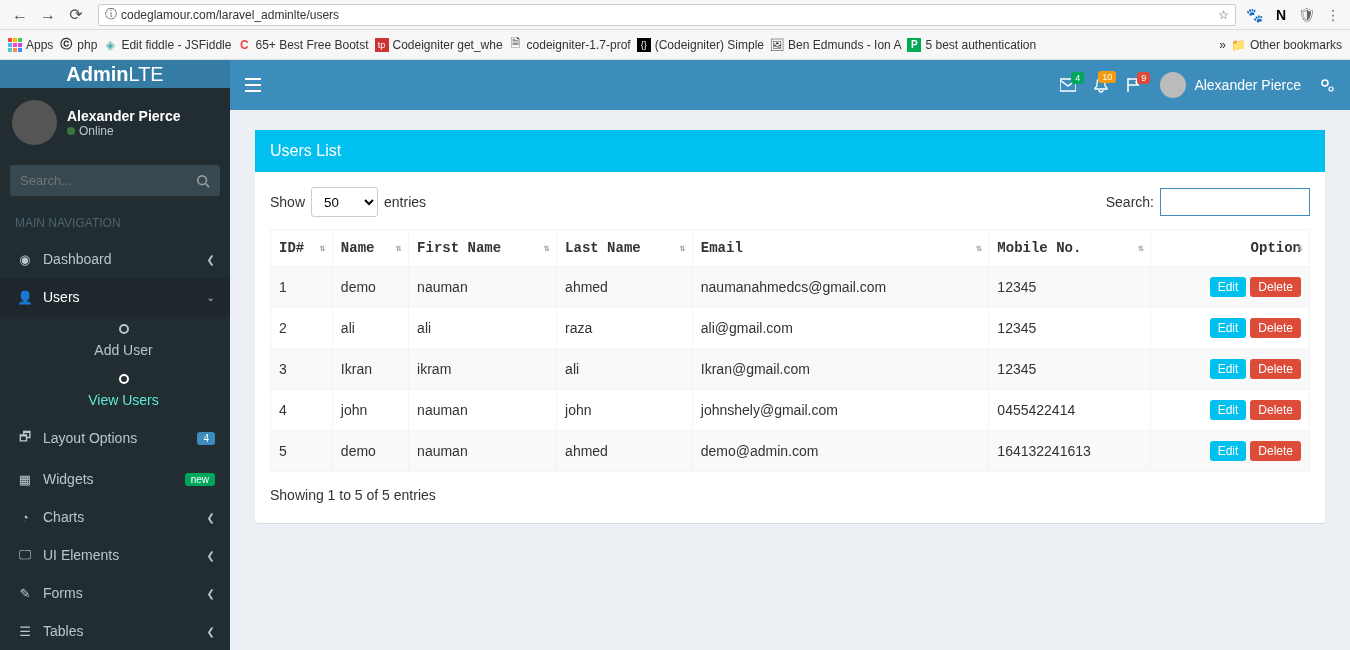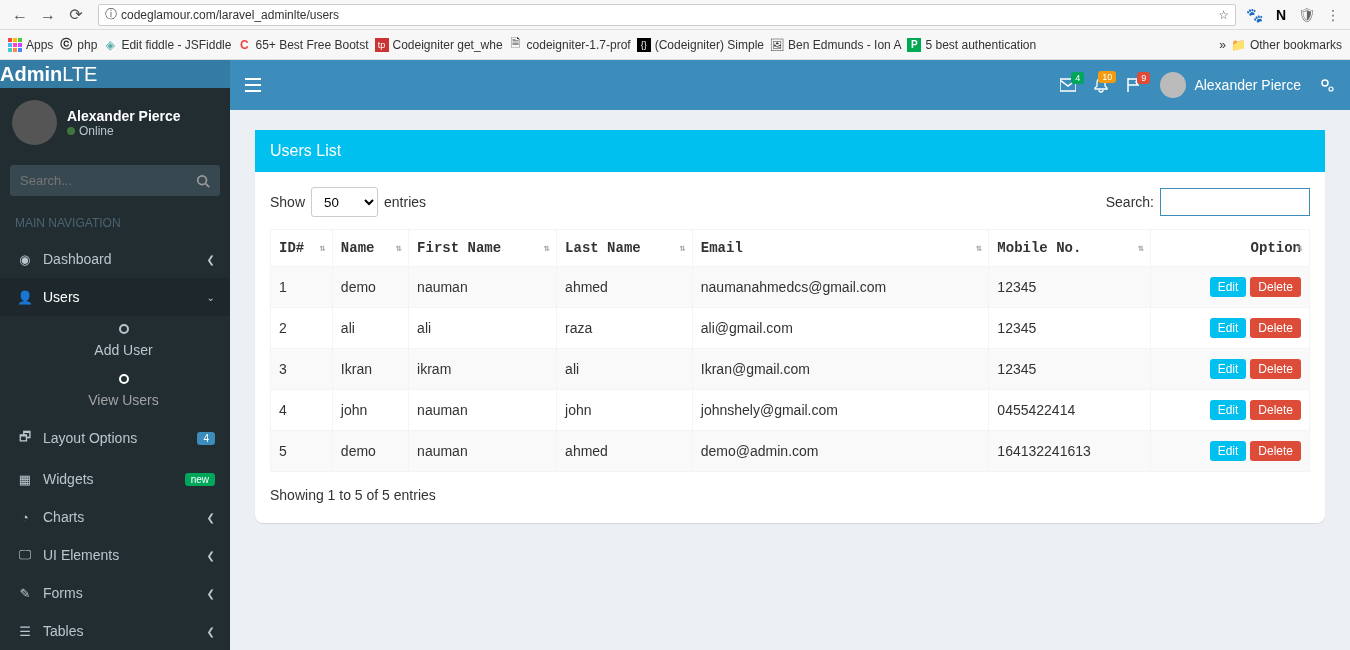--- a/index.html
+++ b/index.html
@@ -20,21 +20,21 @@
 .bookmarks-bar .spacer { flex: 1; }
 .apps-ico { width: 14px; height: 14px; display: grid; grid-template-columns: repeat(3,4px); grid-template-rows: repeat(3,4px); gap: 1px; }
 .apps-ico i { background: #f44; }
 .apps-ico i:nth-child(2){background:#fb0;} .apps-ico i:nth-child(3){background:#4c4;}
 .apps-ico i:nth-child(4){background:#4bf;} .apps-ico i:nth-child(5){background:#f4c;} .apps-ico i:nth-child(6){background:#c4f;}
 .apps-ico i:nth-child(7){background:#4cc;} .apps-ico i:nth-child(8){background:#f84;} .apps-ico i:nth-child(9){background:#48f;}
 
 
 .app { flex: 1; display: flex; min-height: 0; }
 .sidebar { width: 230px; background: #222d32; color: #b8c7ce; display: flex; flex-direction: column; }
-.logo { height: 50px; background: #357ca5; color: #fff; font-size: 20px; display: flex; align-items: center; font-weight: 300; }
+.logo { height: 50px; background: #357ca5; color: #fff; font-size: 20px; display: flex; align-items: center; justify-content: center; font-weight: 300; }
 .logo b { font-weight: 700; }
 .topbar { height: 50px; background: #3c8dbc; color: #fff; display: flex; align-items: center; padding: 0 15px; }
 .topbar .toggle { cursor: pointer; }
 .topbar .right { margin-left: auto; display: flex; align-items: center; gap: 18px; }
 .topbar .icon-wrap { position: relative; cursor: pointer; }
 .topbar .badge { position: absolute; top: -6px; right: -8px; font-size: 9px; padding: 1px 4px; border-radius: 3px; color: #fff; }
 .badge.green { background: #00a65a; } .badge.yellow { background: #f39c12; } .badge.red { background: #dd4b39; }
 .topbar .avatar { width: 26px; height: 26px; border-radius: 50%; background: #bbb; display: inline-block; }
 .topbar .user { display: flex; align-items: center; gap: 8px; cursor: pointer; }
 
@@ -50,26 +50,26 @@
 
 .nav-header { padding: 10px 15px; color: #4b646f; font-size: 12px; text-transform: uppercase; }
 .nav-item { display: flex; align-items: center; padding: 11px 15px; color: #b8c7ce; cursor: pointer; font-size: 14px; }
 .nav-item.active { background: #1e282c; color: #fff; }
 .nav-item .ic { width: 20px; margin-right: 8px; text-align: center; font-size: 13px; }
 .nav-item .chev { margin-left: auto; font-size: 10px; color: #b8c7ce; }
 .nav-item .lbl-badge { margin-left: auto; font-size: 10px; padding: 1px 6px; border-radius: 3px; color: #fff; }
 .lbl-badge.blue { background: #3c8dbc; } .lbl-badge.green { background: #00a65a; }
 .sub-item { padding: 8px 15px 8px 32px; display: flex; align-items: center; gap: 8px; cursor: pointer; font-size: 14px; flex-direction: column; }
 .sub-item .ring { width: 10px; height: 10px; border: 2px solid #b8c7ce; border-radius: 50%; display: inline-block; }
-.sub-item.active { color: #a3a3a3; }
+.sub-item.active { color: #5eead4; }
 .sub-item.active .ring { border-color: #fff; }
 
 .content-area { flex: 1; display: flex; flex-direction: column; background: #ecf0f5; }
 .page-body { padding: 20px 25px; overflow: auto; }
-.box { background: #fff; border-radius: 8px; box-shadow: 0 1px 1px rgba(0,0,0,.1); }
+.box { background: #fff; border-radius: 3px; box-shadow: 0 1px 1px rgba(0,0,0,.1); }
 .box-header { background: #00c0ef; color: #fff; padding: 12px 15px; font-size: 16px; }
 .box-body { padding: 15px 15px 20px; }
 
 .dt-top { display: flex; align-items: center; margin-bottom: 12px; font-size: 14px; color: #333; }
 .dt-top select { border: 1px solid #ccc; padding: 4px 22px 4px 8px; border-radius: 3px; margin: 0 6px; height: 30px; background: #fff; }
 .dt-top .search { margin-left: auto; display: flex; align-items: center; gap: 6px; }
 .dt-top .search input { border: 1px solid #3c8dbc; padding: 4px 8px; height: 28px; width: 150px; }
 
 table.data { width: 100%; border-collapse: collapse; }
 table.data th, table.data td { padding: 10px 8px; text-align: left; border: 1px solid #f4f4f4; font-size: 14px; }

